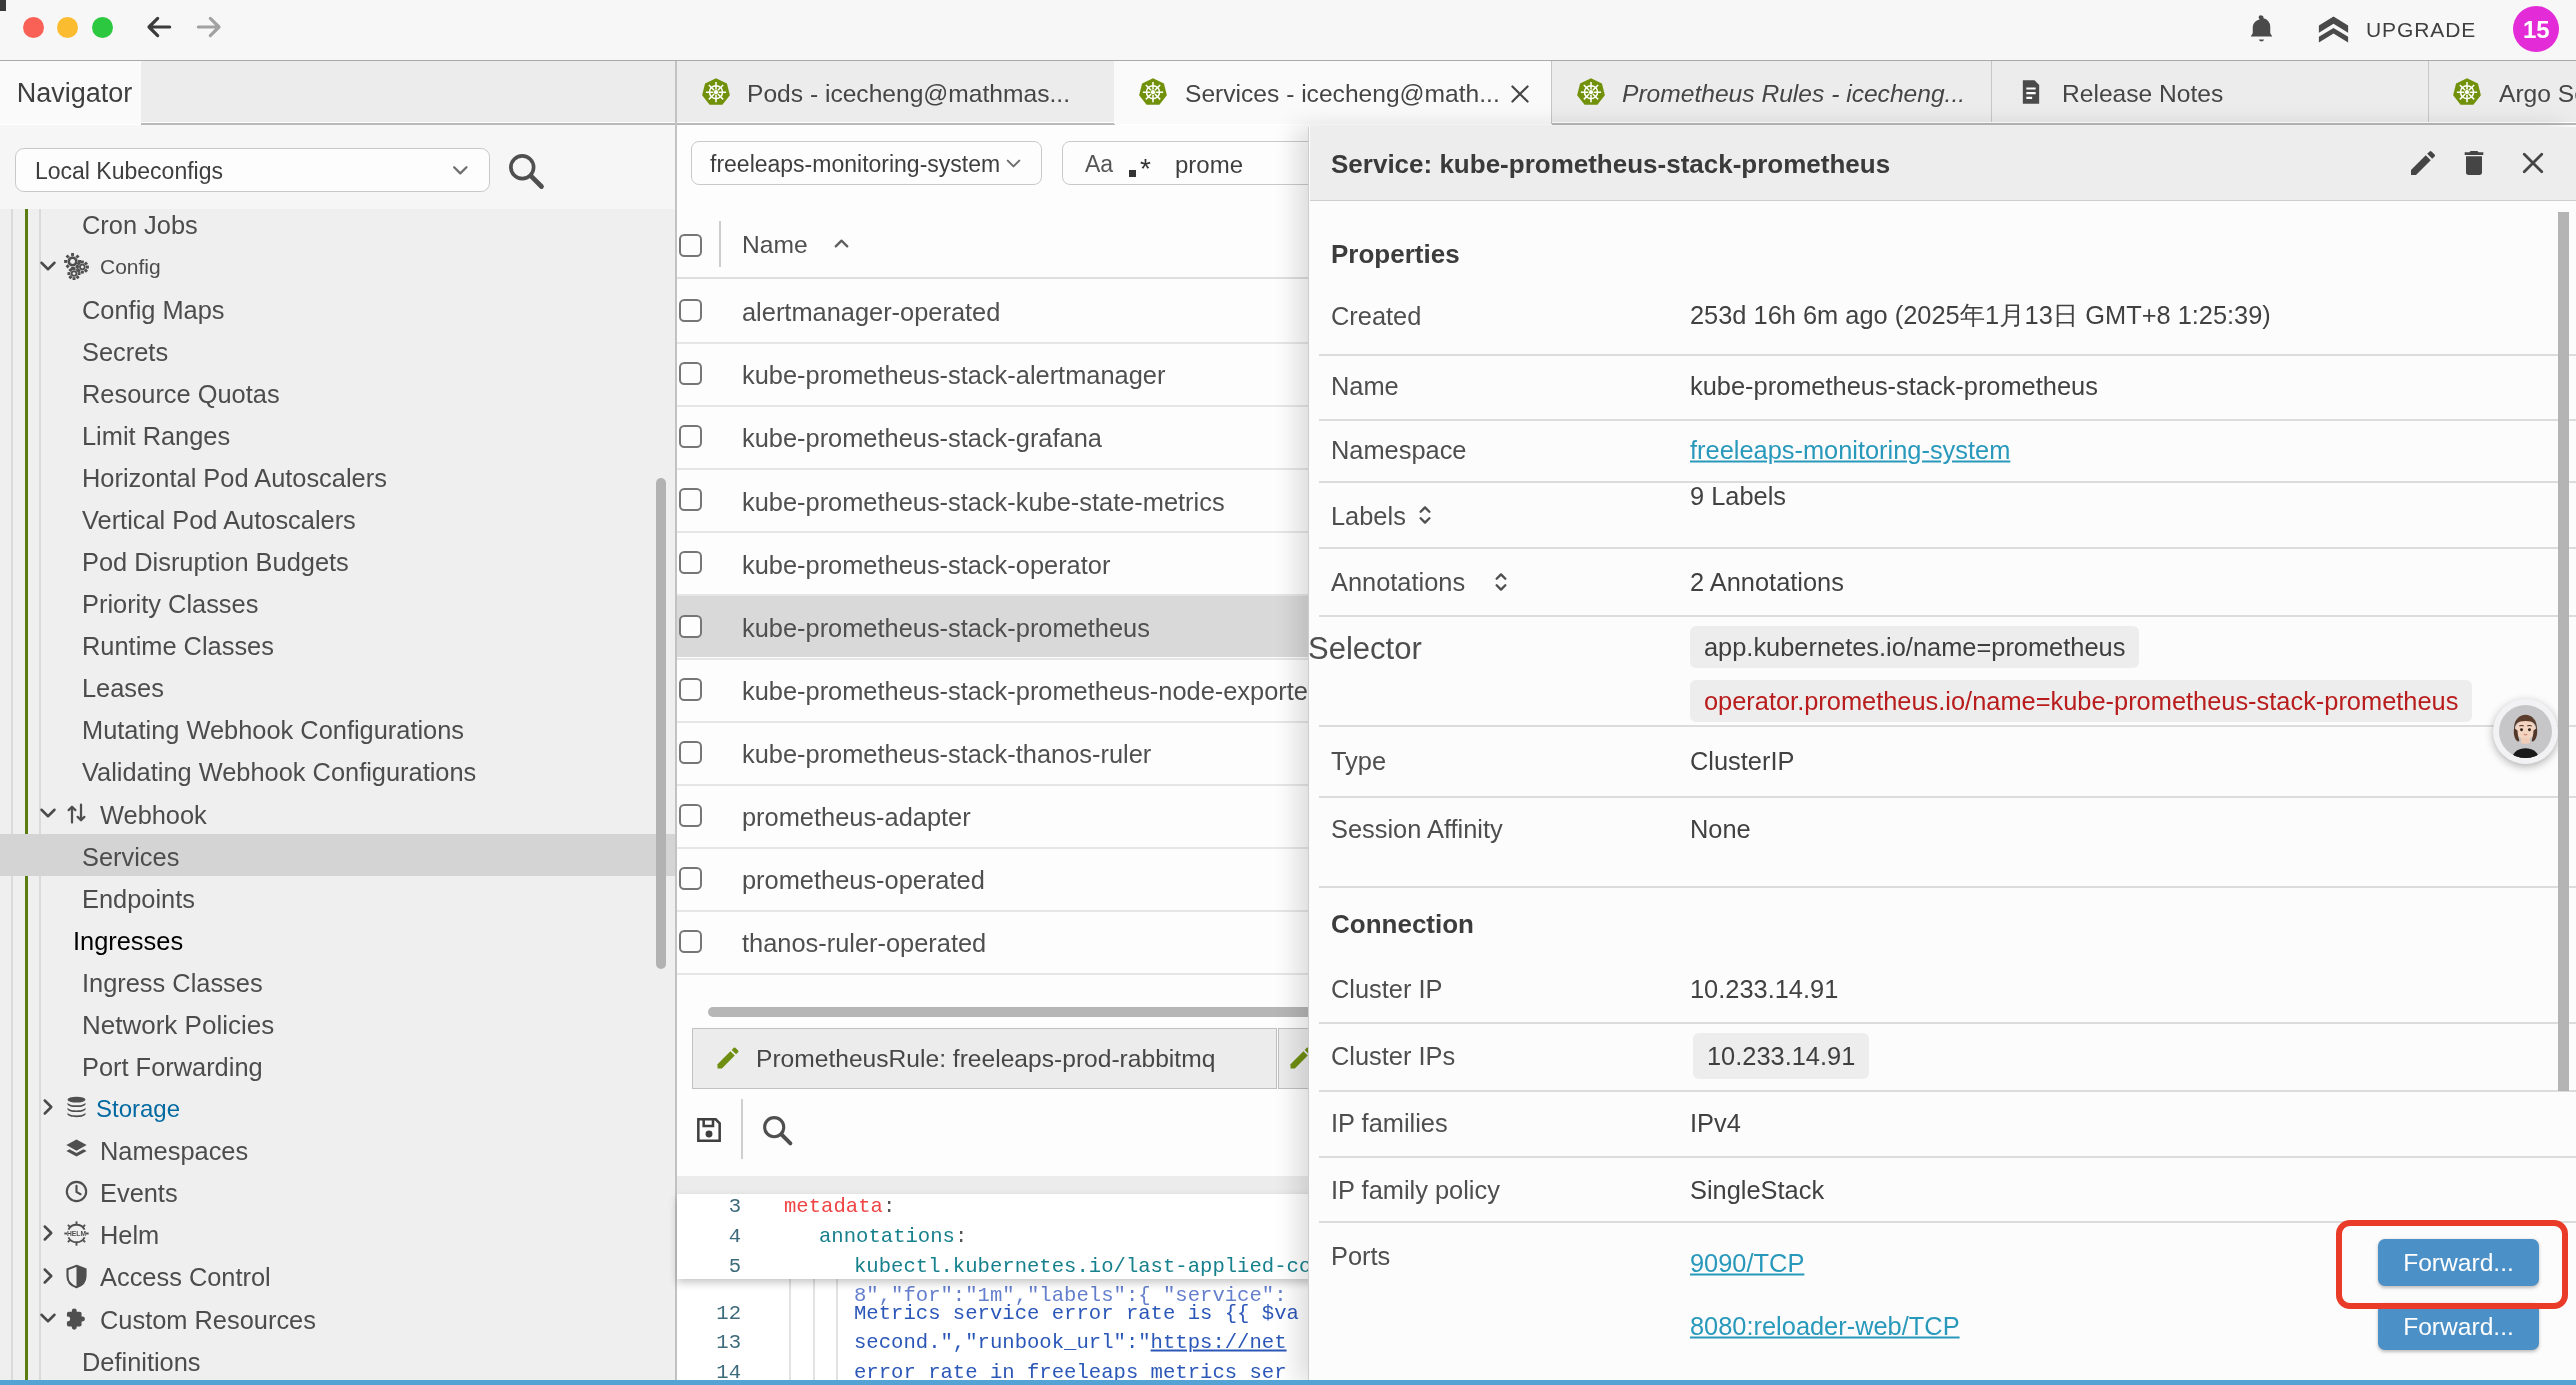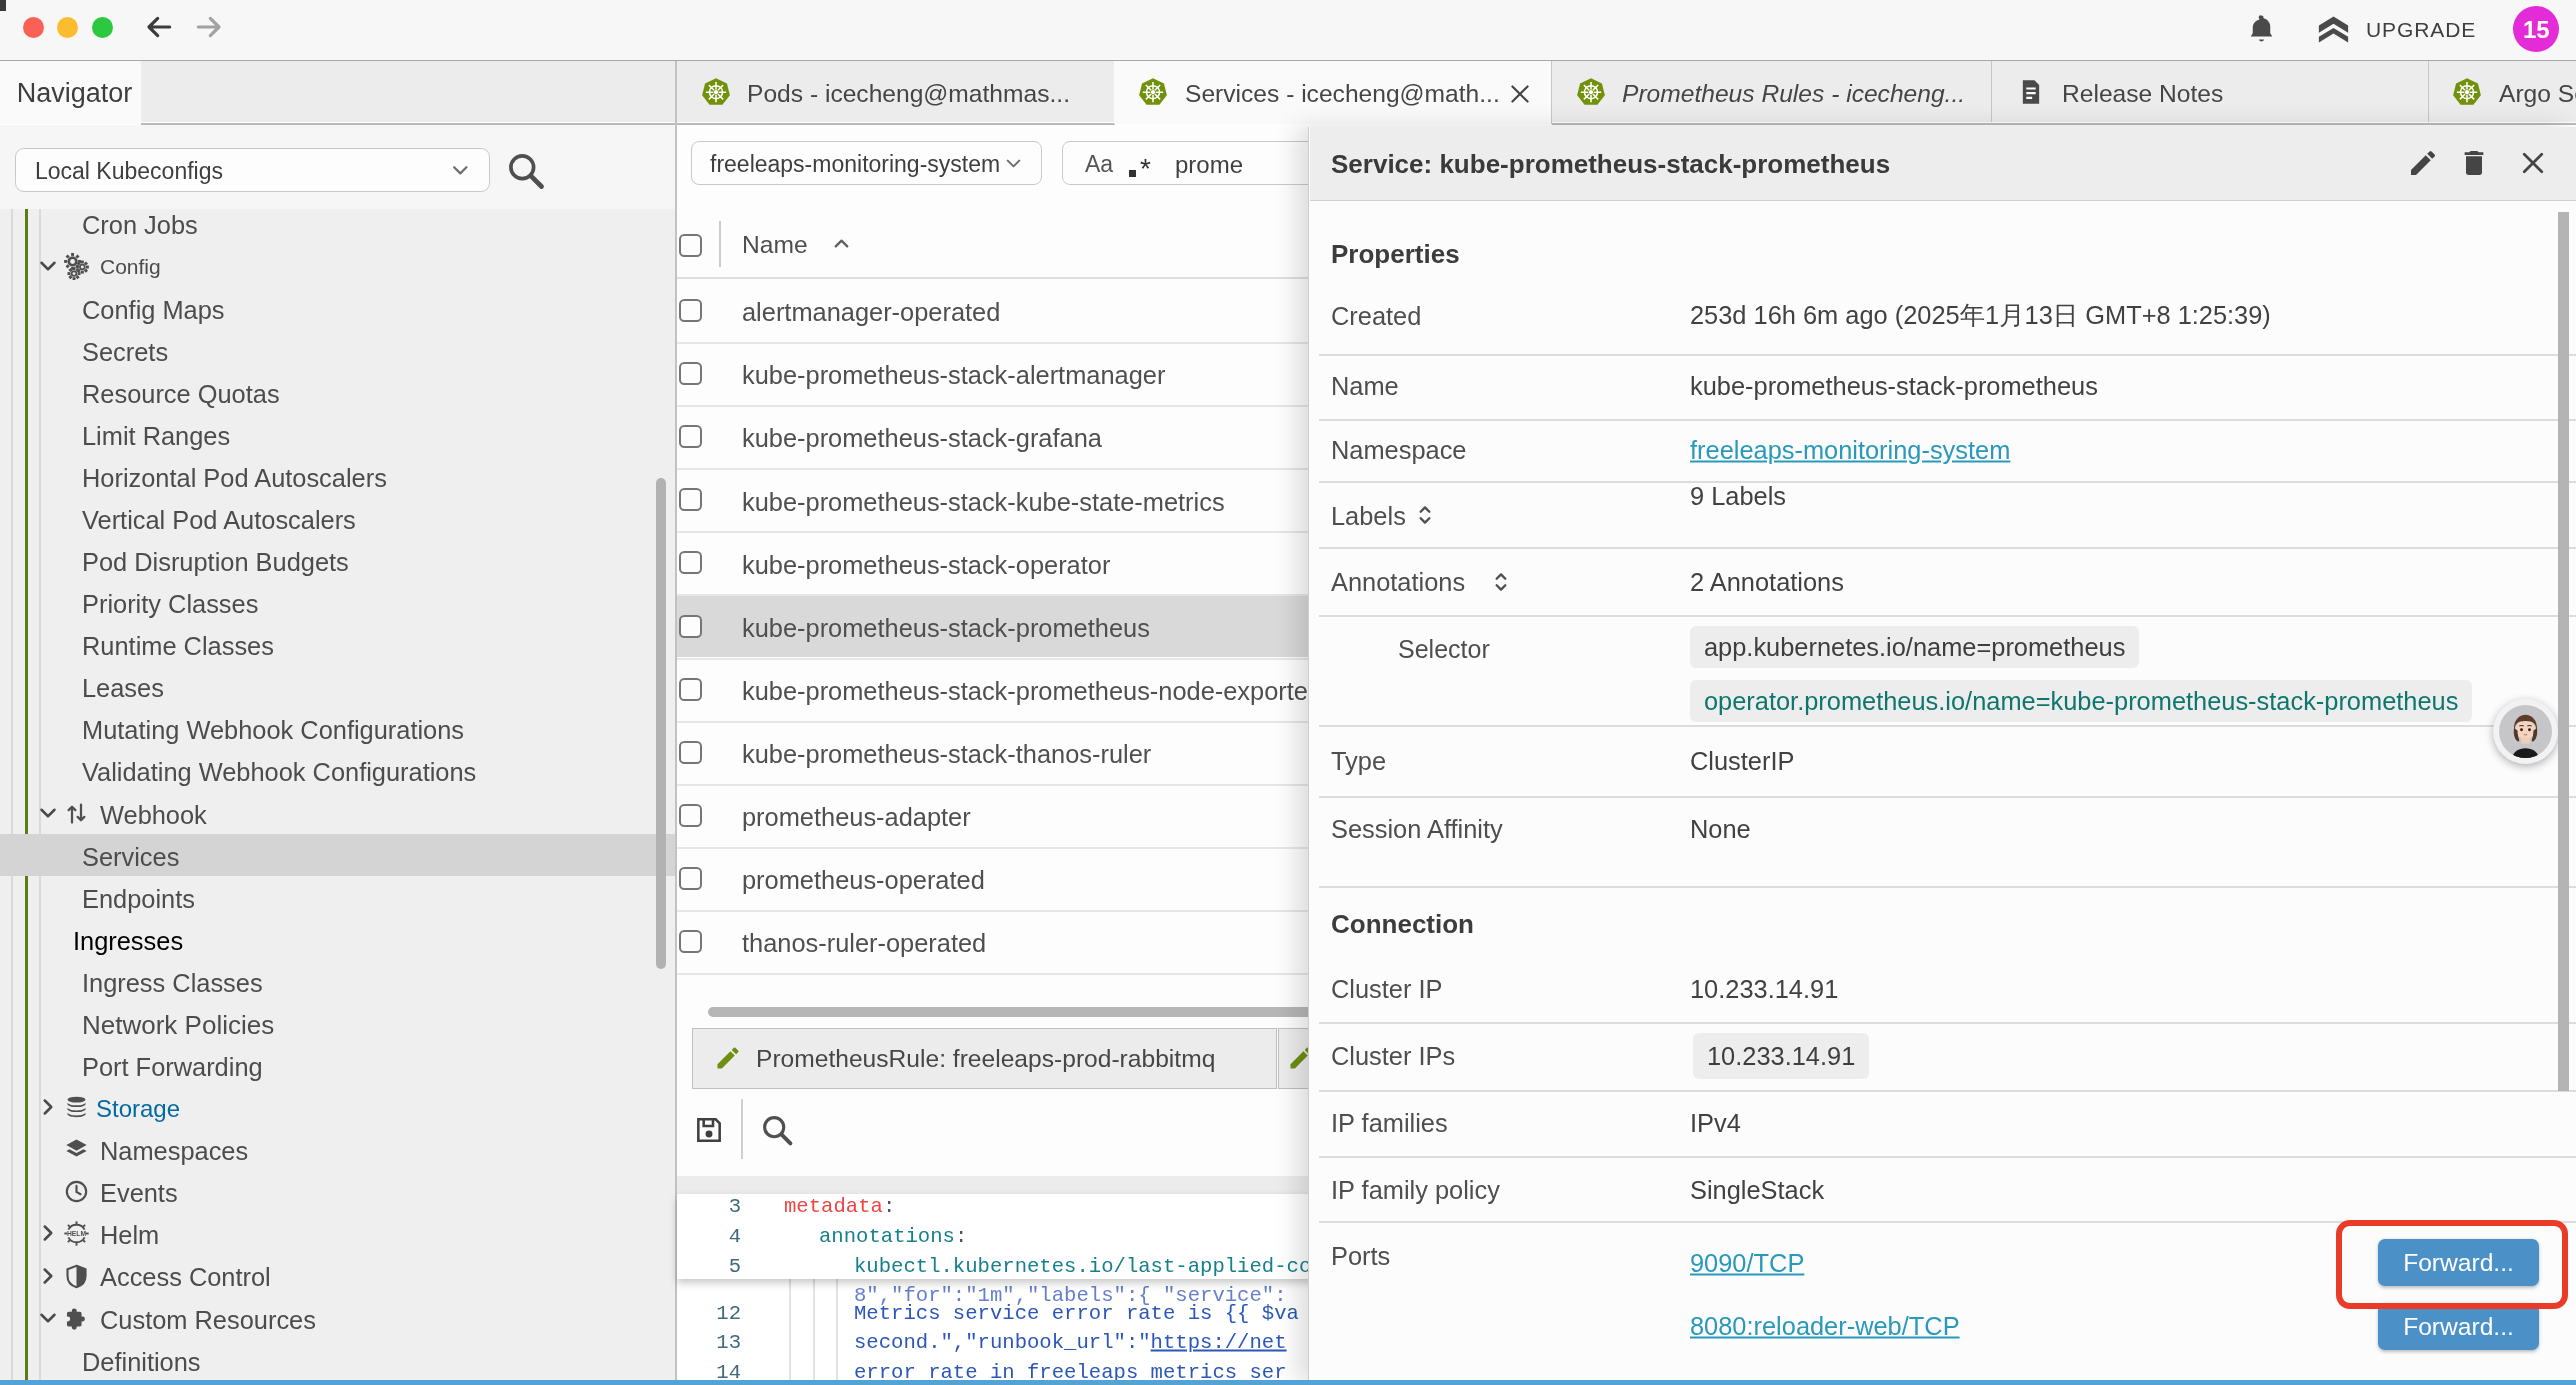--- a/index.html
+++ b/index.html
@@ -360,23 +360,23 @@
 <div class="txt cv" style="left:1331px;top:1123px;font-size:25.4px;color:#4e4e4e">IP families</div>
 <div class="txt cv" style="left:1690px;top:1123px;font-size:25.4px;color:#414141">IPv4</div>
 <div class="txt cv" style="left:1331px;top:1190px;font-size:25.4px;color:#4e4e4e">IP family policy</div>
 <div class="txt cv" style="left:1690px;top:1190px;font-size:25.4px;color:#414141">SingleStack</div>
 <svg style="position:absolute;left:1412px;top:502px" width="26" height="26" viewBox="0 0 24 24">
 <path d="M8 9l4-4 4 4M8 15l4 4 4-4" stroke="#4f4f4f" stroke-width="2.2" fill="none" stroke-linecap="round" stroke-linejoin="round"></path>
   </svg>
 <svg style="position:absolute;left:1488px;top:569px" width="26" height="26" viewBox="0 0 24 24">
 <path d="M8 9l4-4 4 4M8 15l4 4 4-4" stroke="#4f4f4f" stroke-width="2.2" fill="none" stroke-linecap="round" stroke-linejoin="round"></path>
   </svg>
-<div class="txt cv" style="left:1398px;top:649px;font-size:25px;color:#4e4e4e">Selector</div>
+<div class="txt cv" style="left:1308px;top:649px;font-size:31px;color:#4e4e4e">Selector</div>
 <div class="abs" style="left:1690px;top:626px;height:42px;background:#ededed;border-radius:6.1px;padding:0 14px;display:flex;align-items:center;font-size:25.4px;color:#3e3e3e;white-space:nowrap">app.kubernetes.io/name=prometheus</div>
-<div class="abs" style="left:1690px;top:680px;height:42px;background:#ededed;border-radius:6.1px;padding:12px 14px;display:flex;align-items:center;font-size:25.4px;color:#0f766e;white-space:nowrap">operator.prometheus.io/name=kube-prometheus-stack-prometheus</div>
+<div class="abs" style="left:1690px;top:680px;height:42px;background:#ededed;border-radius:6.1px;padding:12px 14px;display:flex;align-items:center;font-size:25.4px;color:#b91c1c;white-space:nowrap">operator.prometheus.io/name=kube-prometheus-stack-prometheus</div>
 <div class="txt cv" style="left:1331px;top:924px;font-size:26px;font-weight:bold;color:#3c3c3c">Connection</div>
 <div class="txt cv" style="left:1331px;top:1056px;font-size:25.4px;color:#4e4e4e">Cluster IPs</div>
 <div class="abs" style="left:1693px;top:1033px;height:46px;background:#ededed;border-radius:6.1px;padding:0 14px;display:flex;align-items:center;font-size:25.4px;color:#3e3e3e;white-space:nowrap">10.233.14.91</div>
 <div class="txt cv" style="left:1331px;top:1256px;font-size:25.4px;color:#4e4e4e">Ports</div>
 <div class="txt cv" style="left:1690px;top:1263px;font-size:25.4px;color:#2898bb;text-decoration:underline">9090/TCP</div>
 <div class="txt cv" style="left:1690px;top:1326px;font-size:25.4px;color:#2898bb;text-decoration:underline">8080:reloader-web/TCP</div>
 <div class="abs" style="left:2378px;top:1239px;width:161px;height:47px;background:#4b90c7;border-radius:7px;box-shadow:0 1.8px 3.5px rgba(0,0,0,.25)"></div>
 <div class="txt" style="left:2378px;top:1239px;width:161px;height:47px;display:flex;align-items:center;justify-content:center;font-size:24.6px;color:#fff">Forward...</div>
 <div class="abs" style="left:2378px;top:1303px;width:161px;height:47px;background:#4b90c7;border-radius:7px;box-shadow:0 1.8px 3.5px rgba(0,0,0,.25)"></div>
 <div class="txt" style="left:2378px;top:1303px;width:161px;height:47px;display:flex;align-items:center;justify-content:center;font-size:24.6px;color:#fff">Forward...</div>

